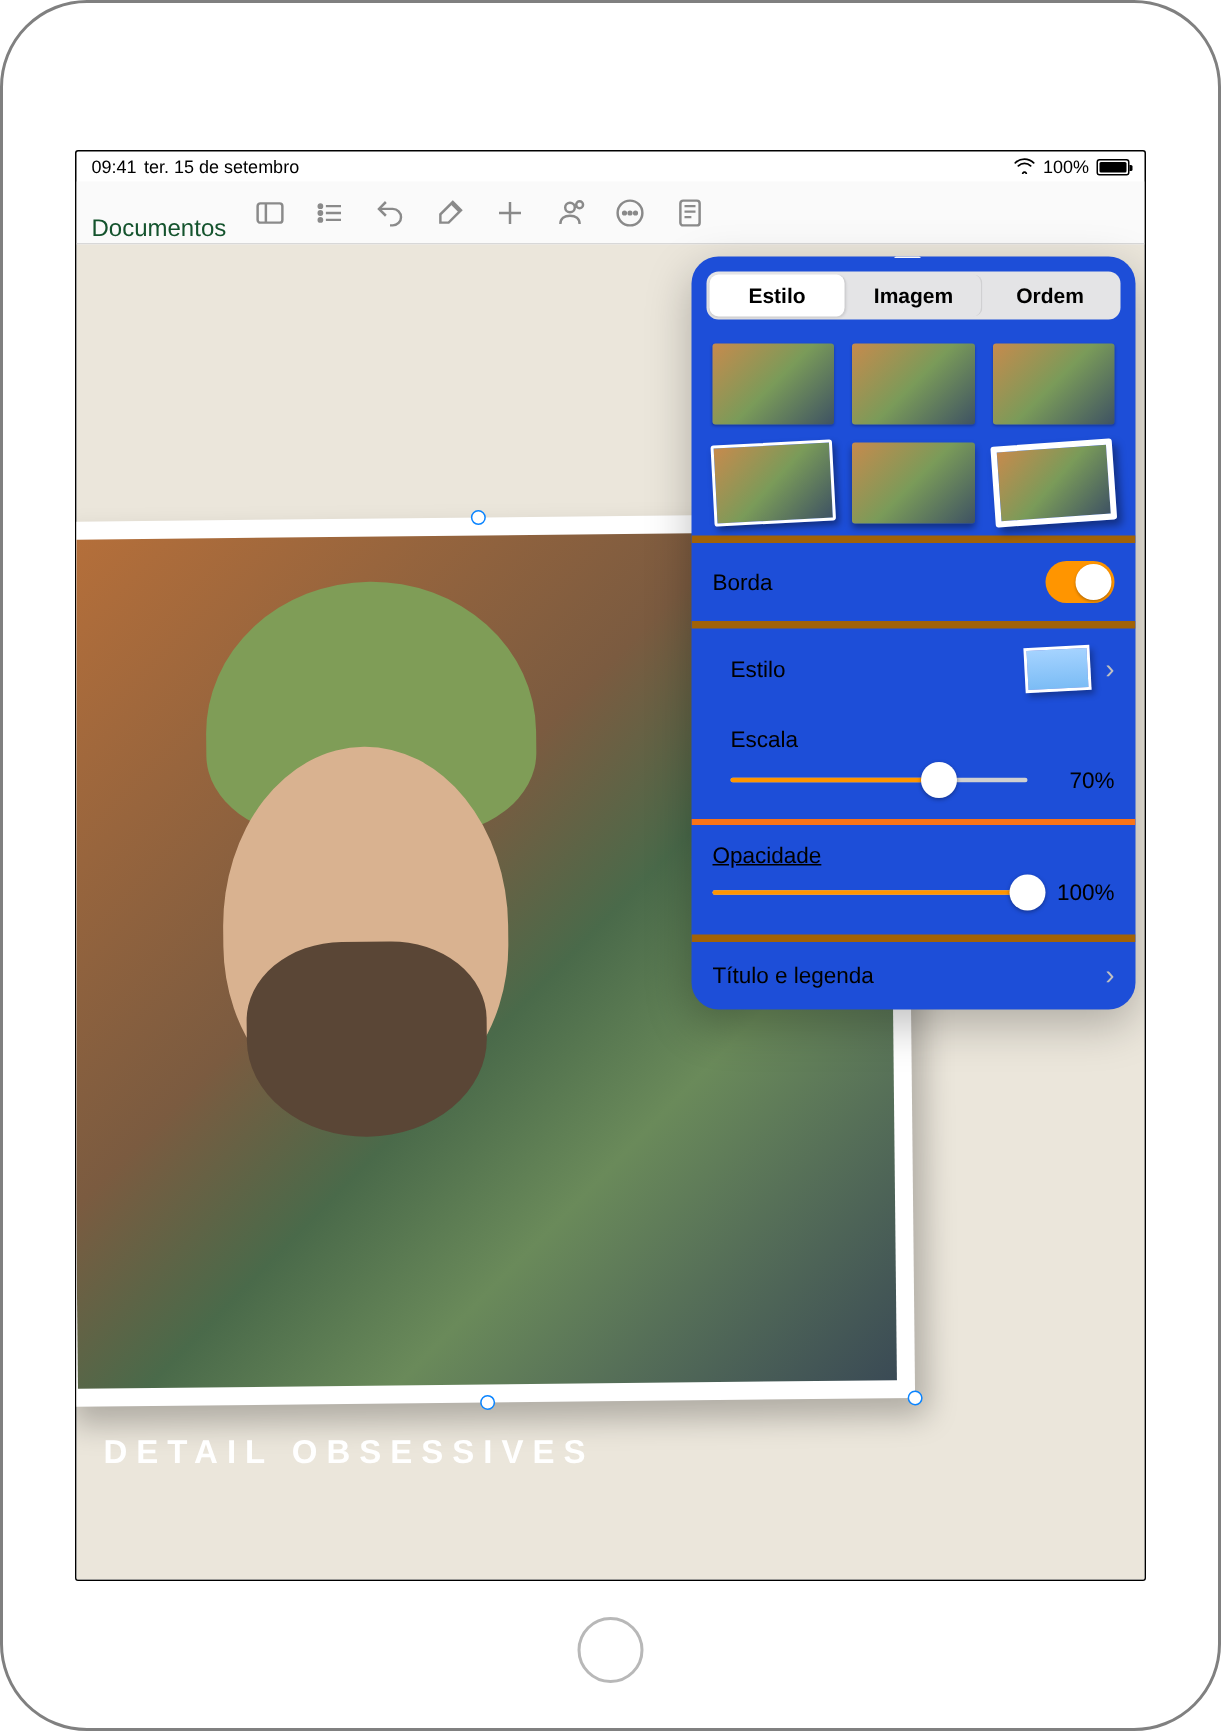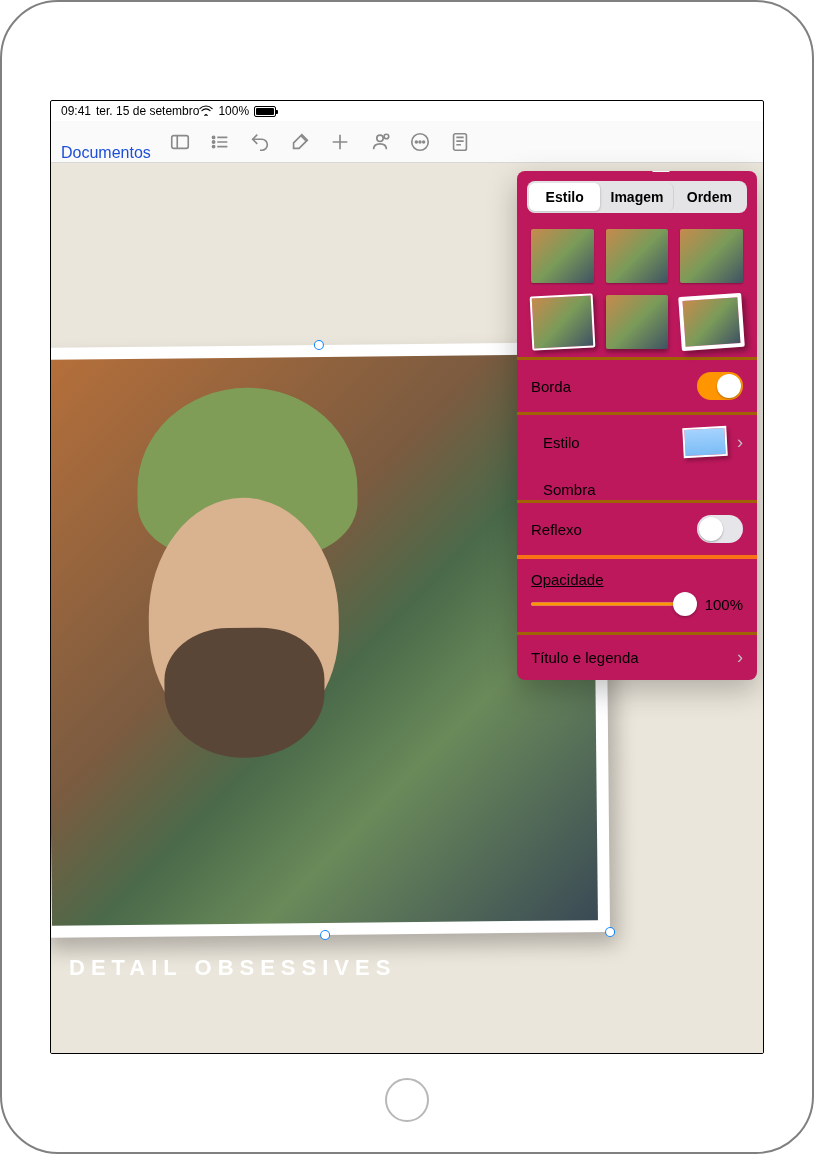--- a/index.html
+++ b/index.html
@@ -34,20 +34,21 @@
     width: 44px; height: 44px;
     border: 2px solid #b8b8b8;
     border-radius: 50%;
     background: #fff;
   }
   
   .status-bar {
     height: 20px;
     display: flex;
     align-items: center;
+    justify-content: space-between;
     padding: 0 10px;
     font-size: 12px;
     color: #000;
   }
   .status-left, .status-right { display: flex; align-items: center; gap: 5px; }
   .battery { width: 22px; height: 11px; border: 1px solid #000; border-radius: 2px; position: relative; }
   .battery::after { content:""; position:absolute; right:-3px; top:3px; width:2px; height:4px; background:#000; border-radius:0 1px 1px 0;}
   .battery .fill { position:absolute; inset:1px; background:#000; border-radius:1px;}
   .wifi svg { width: 14px; height: 12px; }
   
@@ -65,21 +66,21 @@
     flex: 1;
     text-align: center;
     font-size: 16px;
     color: #999;
     white-space: nowrap;
     overflow: hidden;
     text-overflow: ellipsis;
   }
   .tb-icon { width: 22px; height: 22px; display:flex; align-items:center; justify-content:center; color:#8a8a8a; flex-shrink:0;}
   .tb-icon svg { width: 22px; height: 22px; stroke: currentColor; }
-  .tb-text { font-size: 16px; color:#1d4ed8;margin-top:23px; }
+  .tb-text { font-size: 16px; color:#14532d;margin-top:23px; }
   
   .canvas {
     position: absolute;
     top: 62px; left:0; right:0; bottom:0;
     background: #ebe6db;
   }
   .photo-wrap {
     position: absolute;
     top: 182px; left: -14px;
     width: 570px; height: 590px;
@@ -124,23 +125,23 @@
     left: 18px; top: 792px;
     color: #fff;
     font-size: 22px;
     font-weight: 700;
     letter-spacing: 6px;
   }
   
   .popover {
     position: absolute;
     top: 8px; right: 6px;
-    width: 240px;
-    background: #be185d;
-    border-radius: 8px;
+    width: 296px;
+    background: #1d4ed8;
+    border-radius: 18px;
     box-shadow: 0 10px 30px rgba(0,0,0,0.25);
     overflow: hidden;
     font-size: 15px;
     color: #000;
   }
   .popover::before {
     content:"";
     position:absolute;
     top:-8px; left: 135px;
     border-left:9px solid transparent;
@@ -179,21 +180,21 @@
     position:relative;
   }
   .thumb:nth-child(4){ border:2px solid #fff; box-shadow: 2px 3px 5px rgba(0,0,0,0.4); transform: rotate(-3deg);}
   .thumb:nth-child(5){ box-shadow: 0 3px 5px rgba(0,0,0,0.4);}
   .thumb:nth-child(6){ border:4px solid #fff; box-shadow: 3px 4px 6px rgba(0,0,0,0.4); transform: rotate(-4deg);}
   .row {
     display:flex;
     align-items:center;
     justify-content:space-between;
     padding: 12px 14px;
-    border-top:3px solid #a16207;
+    border-top:5px solid #a16207;
   }
   .row.sub { padding-left: 26px; }
   .label { color:#000; }
   .toggle {
     width: 46px; height: 28px; border-radius: 14px; position:relative;
   }
   .toggle .knob {
     position:absolute; top:2px; width:24px; height:24px; background:#fff;
     border-radius:50%; box-shadow:0 1px 2px rgba(0,0,0,0.3);
   }
@@ -347,30 +348,32 @@
 
         <div class="row sub">
           <span class="label">Estilo</span>
           <div style="display:flex;align-items:center;gap:10px">
             <div class="style-swatch"></div>
             <span class="chevron">›</span>
           </div>
         </div>
 
         <div class="row sub" style="border-top:none;padding-bottom:2px">
-          <span class="label">Sombra</span>
-        </div>
-
-
-        <div class="row">
-          <span class="label">Reflexo</span>
-          <div class="toggle off">
-              <div class="knob"></div>
-            </div>
-        </div>
+          <span class="label">Escala</span>
+        </div>
+        <div class="slider-row">
+          <div class="slider">
+            <div class="track"></div>
+            <div class="track-fill" style="width:70%"></div>
+            <div class="knob-s" style="left:70%"></div>
+          </div>
+          <span class="val">70%</span>
+        </div>
+
+
 
         <div class="row opacity-label">
           <span class="label">Opacidade</span>
         </div>
         <div class="slider-row full">
           <div class="slider">
             <div class="track"></div>
             <div class="track-fill" style="width:100%"></div>
             <div class="knob-s" style="left:100%"></div>
           </div>

